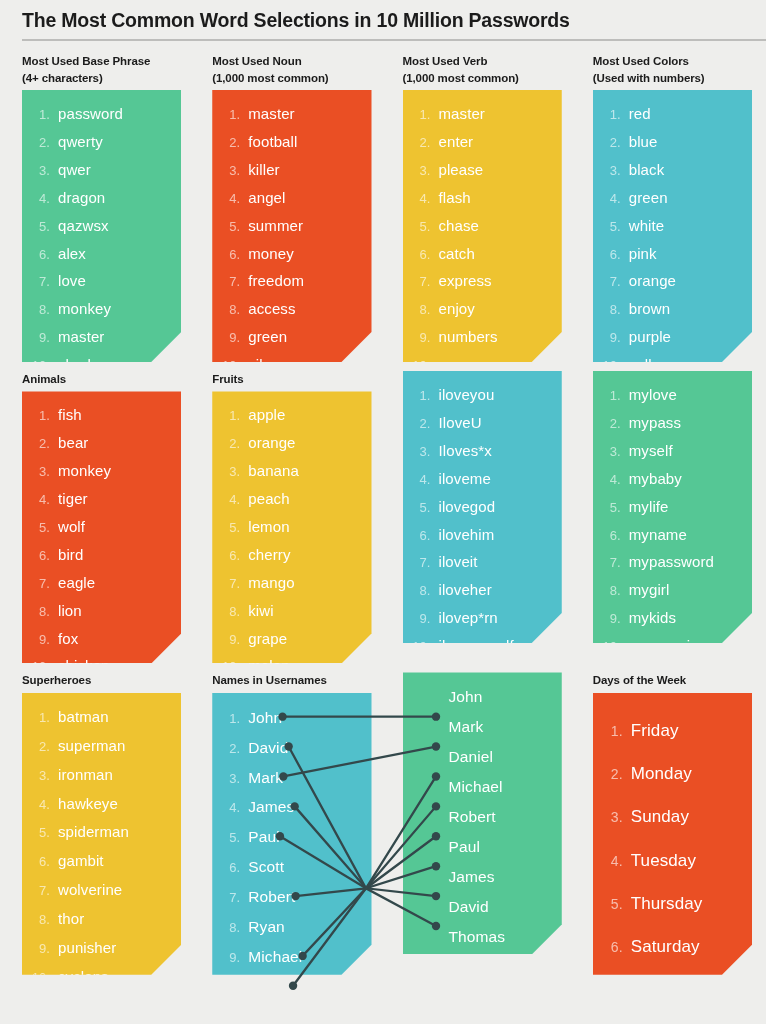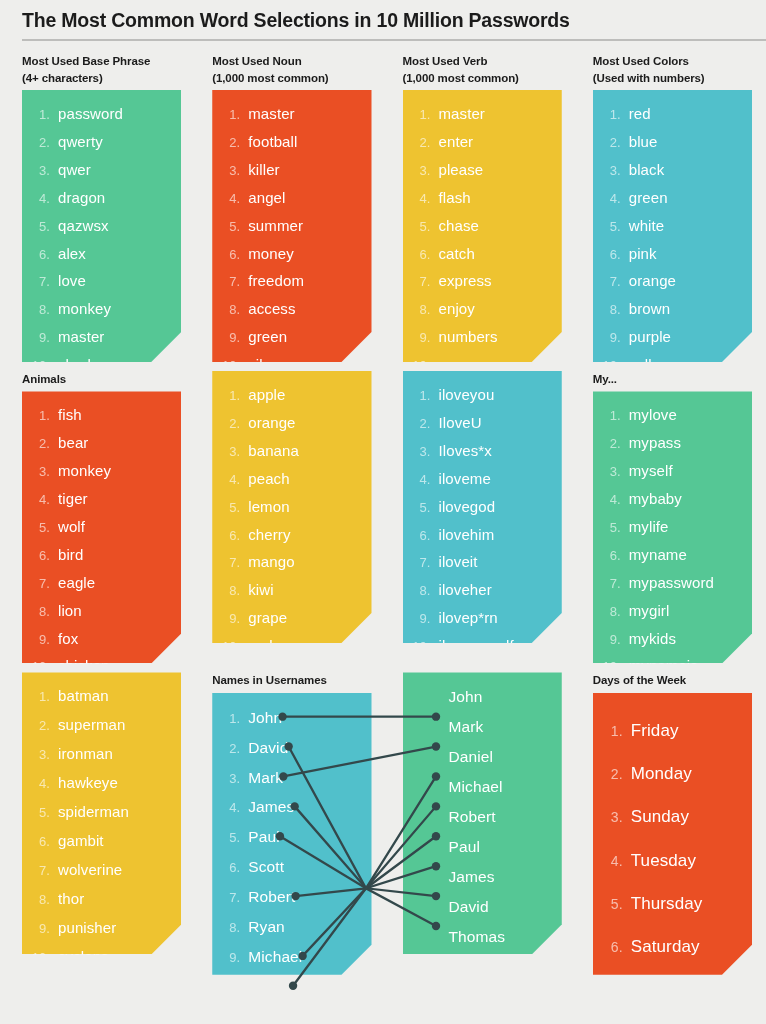--- a/index.html
+++ b/index.html
@@ -388,20 +388,21 @@
                 <span class="num">10.</span>
                 <span class="lbl">chicken</span>
               </li>
         </ol>
       </div>
     </div>
       </div>
 
     <div class="col">
         <div class="col-pad">
+      <div class="card-head">Fruits</div>
       <div class="card yellow card-10">
         <ol>
           <li>
                 <span class="num">1.</span>
                 <span class="lbl">apple</span>
               </li>
           <li>
                 <span class="num">2.</span>
                 <span class="lbl">orange</span>
               </li>
@@ -486,21 +487,20 @@
                 <span class="num">10.</span>
                 <span class="lbl">ilovemyself</span>
               </li>
         </ol>
       </div>
     </div>
       </div>
 
     <div class="col">
         <div class="col-pad">
-      <div class="card-head">My...</div>
       <div class="card green card-10">
         <ol>
           <li>
                 <span class="num">1.</span>
                 <span class="lbl">mylove</span>
               </li>
           <li>
                 <span class="num">2.</span>
                 <span class="lbl">mypass</span>
               </li>
@@ -540,20 +540,21 @@
       </div>
     </div>
       </div>
   </div>
 
   <div class="spacer-8"></div>
 
   <div class="row">
     <div class="col">
         <div class="col-pad">
+      <div class="card-head">Superheroes</div>
       <div class="card yellow card-sh">
         <ol>
           <li>
                 <span class="num">1.</span>
                 <span class="lbl">batman</span>
               </li>
           <li>
                 <span class="num">2.</span>
                 <span class="lbl">superman</span>
               </li>

